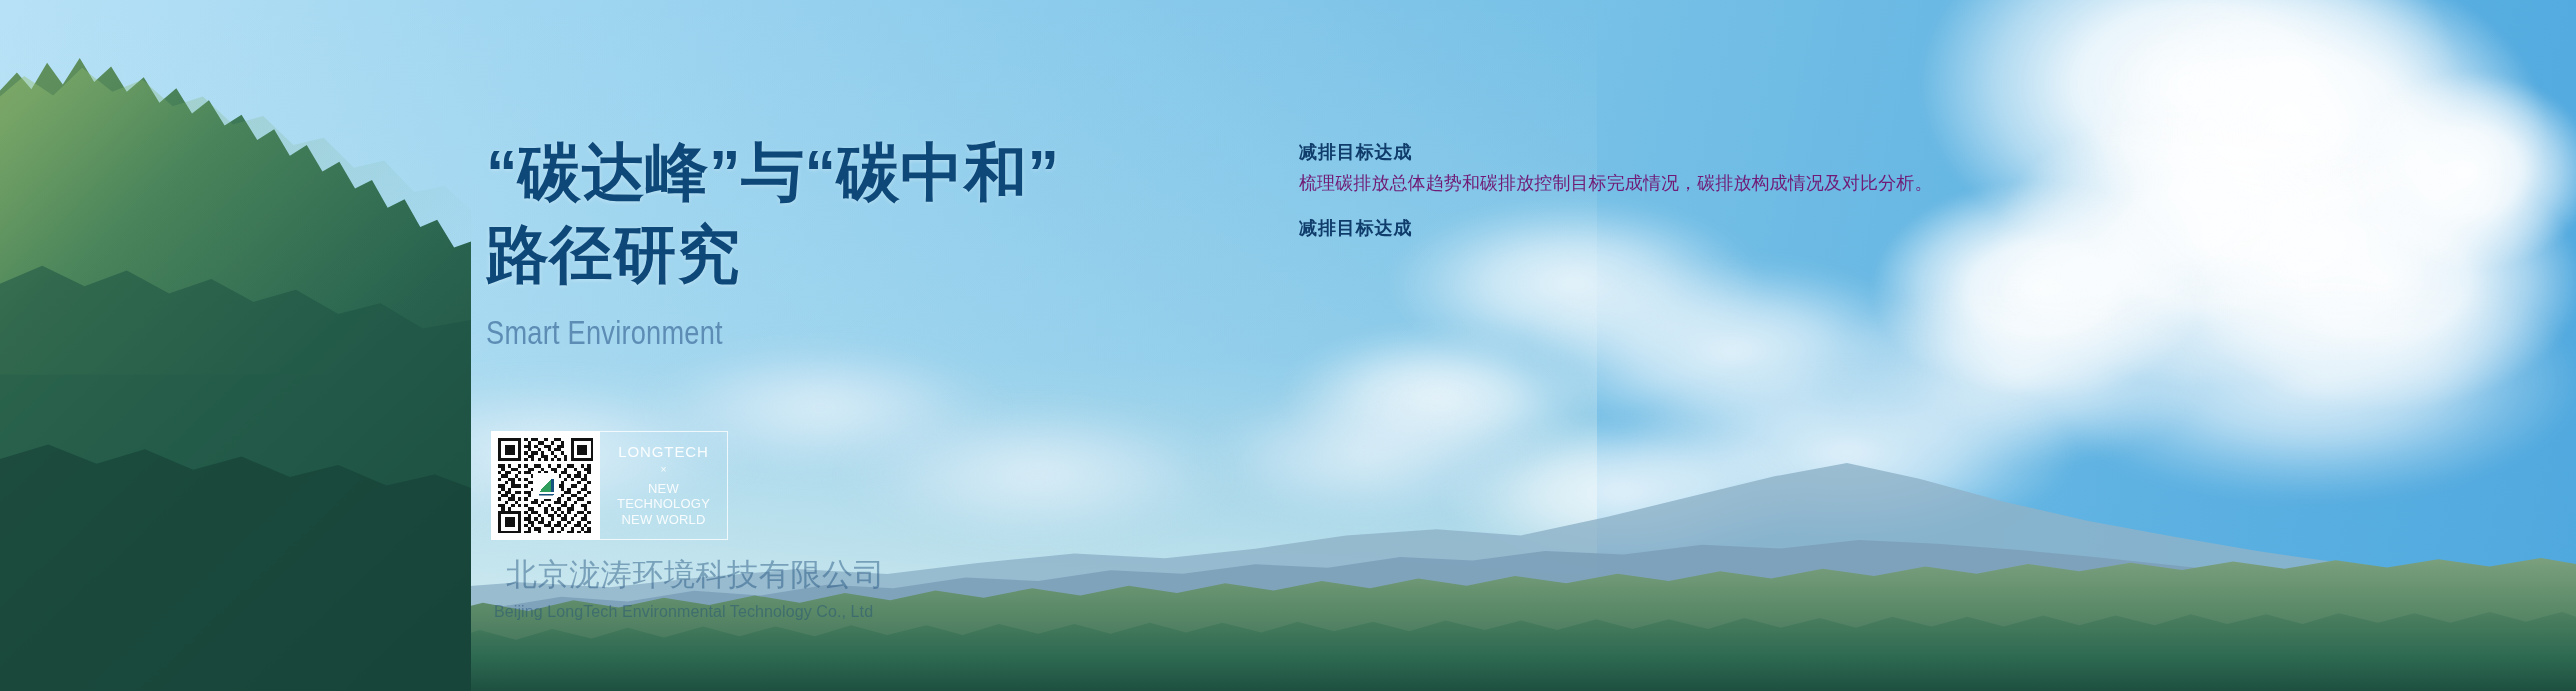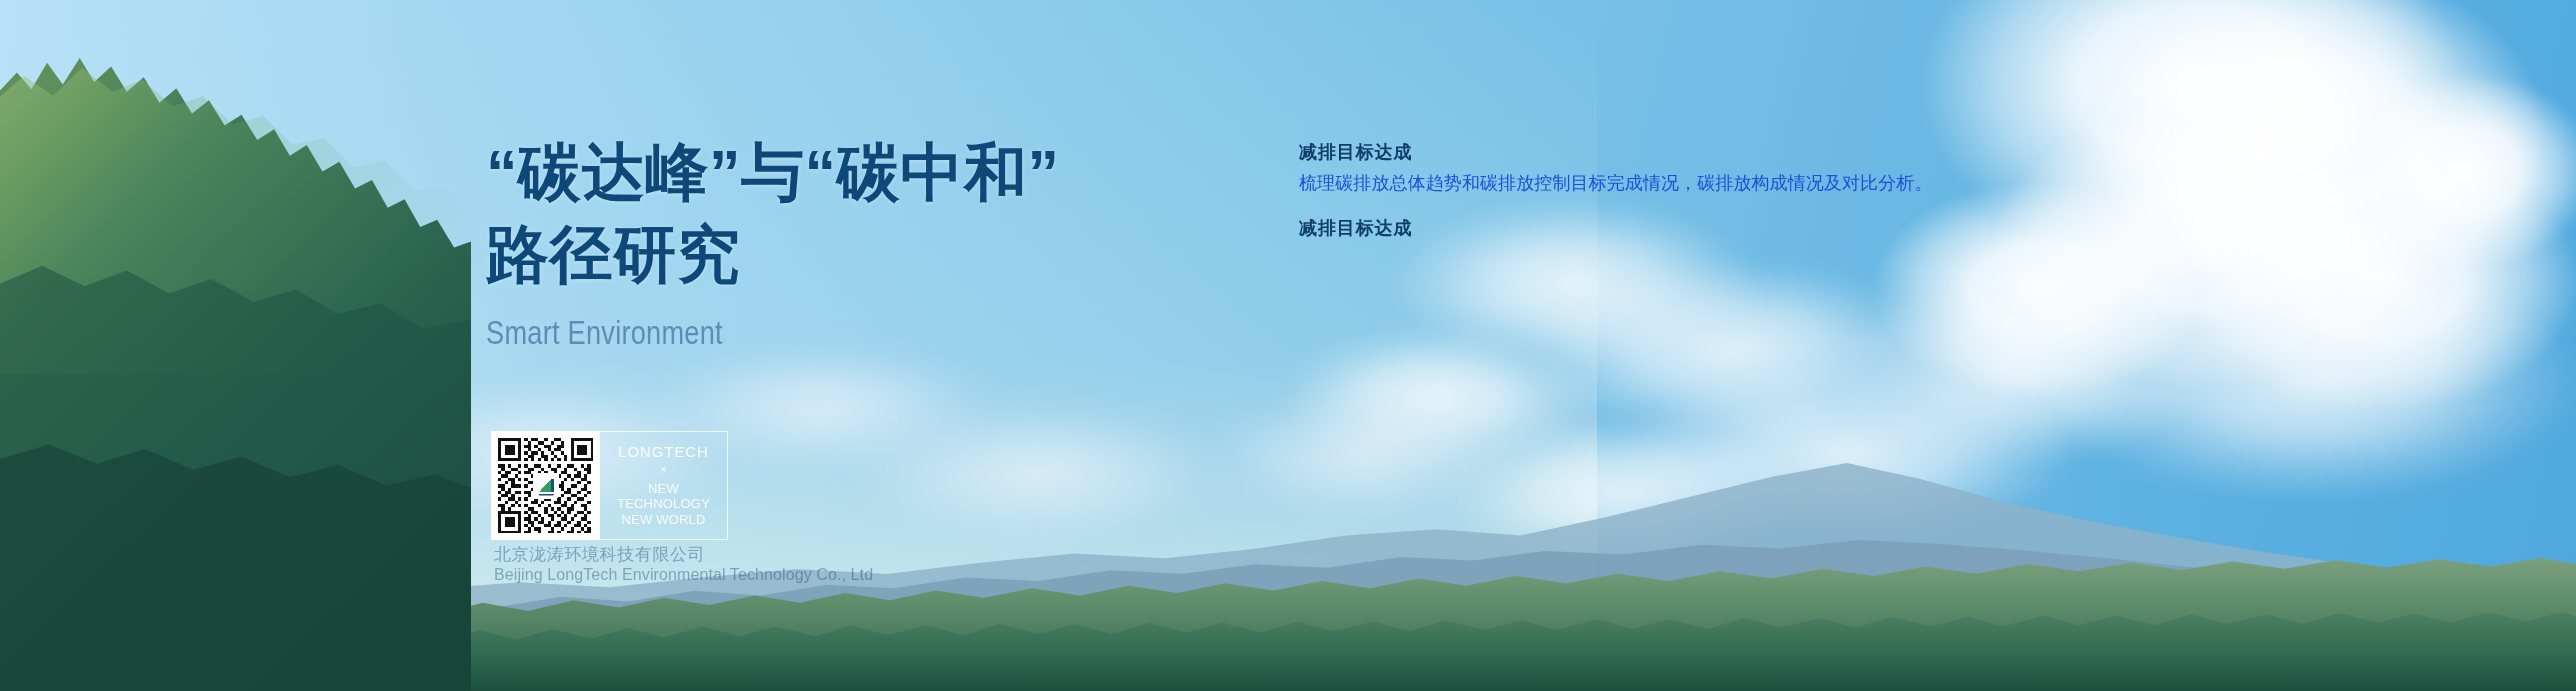--- a/index.html
+++ b/index.html
@@ -170,22 +170,22 @@
 
   
   .company-wm {
     position: absolute;
     left: 494px;
     top: 546px;
     width: 284px;
     pointer-events: none;
   }
   .company-cn {
-    margin: 0;
-    font-size: 17px;
+    margin: 12px;
+    font-size: 31px;
     font-weight: 400;
     letter-spacing: 0.6px;
     color: rgba(26,74,120,0.44);
     line-height: 1.08;
     white-space: nowrap;
   }
   .company-en {
     margin: 1.2px 0 0 0;
     font-size: 16px;
     font-weight: 400;
@@ -207,21 +207,21 @@
   .sec-head {
     margin: 0 0 5.4px 0;
     color: #0f3c6b;
     font-size: 18px;
     font-weight: 700;
     letter-spacing: 0.9px;
     line-height: 1.2;
   }
   .sec-body {
     margin: 0;
-    color: #1d4ed8;
+    color: #701a75;
     font-size: 18px;
     font-weight: 400;
     line-height: 1.60;
     letter-spacing: 0.1px;
   }
 </style>
 </head>
 <body>
 
 <div id="banner">

